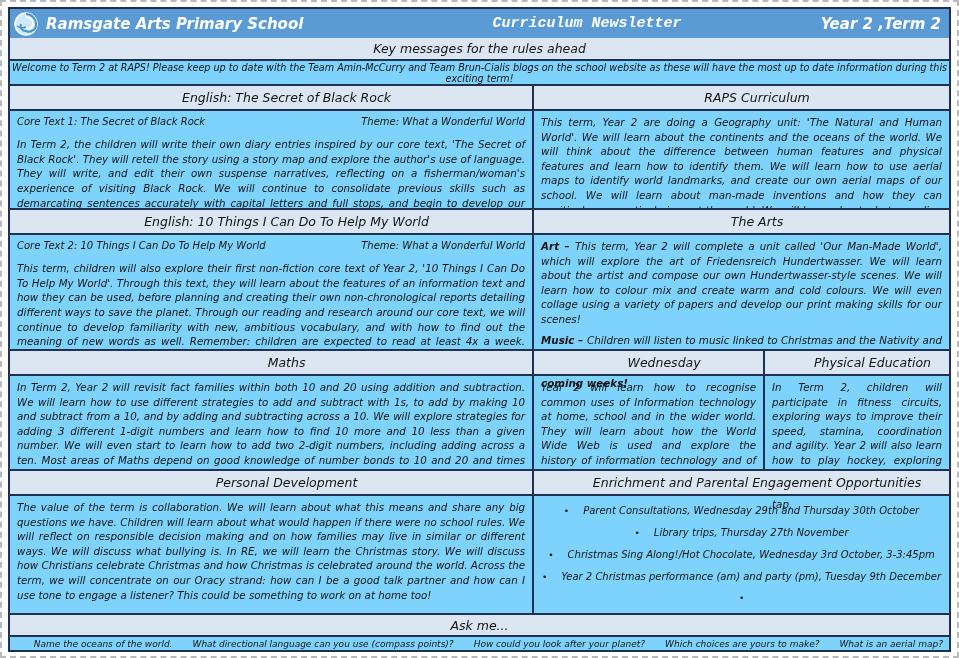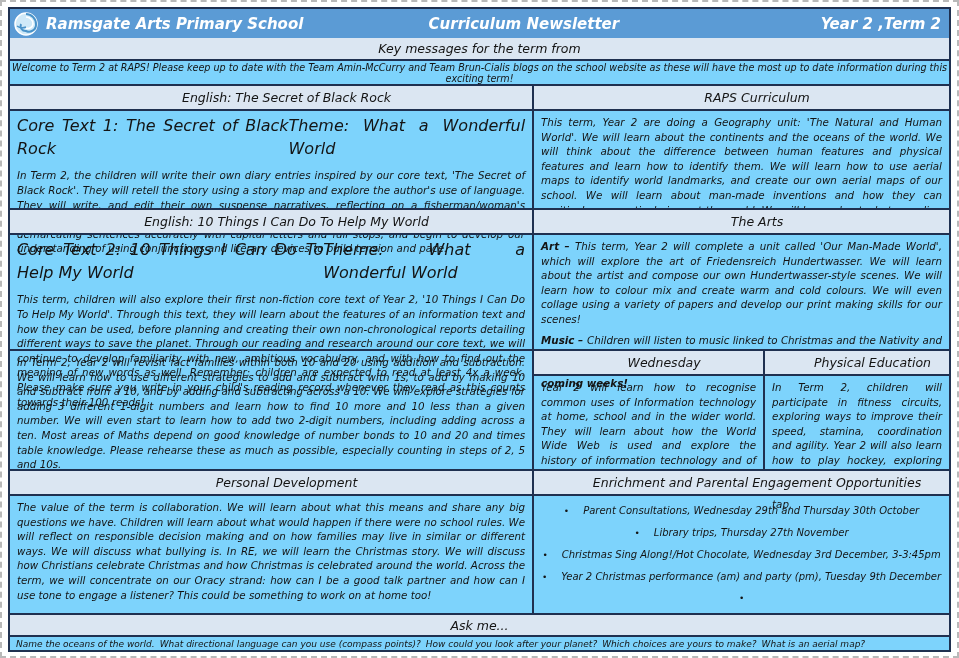--- a/index.html
+++ b/index.html
@@ -29,21 +29,21 @@
   }
   
   .header-bar{
     height:29px;flex:0 0 29px;
     background:var(--blue);
     display:flex;align-items:center;
     color:#fff;font-weight:bold;font-size:15px;
     padding:0 8px 0 4px;
   }
   .hb-left{display:flex;align-items:center;gap:8px;flex:1 1 38%;}
-  .hb-center{flex:1 1 34%;text-align:center;}
+  .hb-center{flex:1 1 34%;text-align:right;font-family:Liberation Mono, monospace;}
   .hb-right{flex:1 1 28%;text-align:right;}
   .logo{width:24px;height:24px;flex:0 0 24px;}
   
   .band{
     background:var(--lightblue);
     border-top:2px solid var(--line);
     text-align:center;
     font-size:12.5px;
     display:flex;align-items:center;justify-content:center;
   }
@@ -75,36 +75,36 @@
     font-size:10.3px;line-height:1.42;
     text-align:justify;
   }
   .body p{margin-bottom:6px;}
   .h-sec1{height:97px;flex:0 0 97px;}
   .h-sec2{height:114px;flex:0 0 114px;}
   .h-sec3{height:93px;flex:0 0 93px;}
   .h-sec4{height:117px;flex:0 0 117px;}
   .core-theme{
     display:flex;justify-content:space-between;
-    font-size:16px;margin-bottom:8px;
+    font-size:10px;margin-bottom:8px;
   }
   
   .events{
     display:flex;flex-direction:column;justify-content:space-around;
     height:100%;text-align:center;font-size:10px;
   }
   .event{display:flex;align-items:center;justify-content:center;gap:14px;}
   .bullet{font-style:normal;font-size:9px;}
   
   .askme-header{height:22px;flex:0 0 22px;font-size:12.5px;}
   .questions{
     flex:1 1 auto;
     border-top:2px solid var(--line);
-    display:flex;align-items:center;justify-content:flex-start;
-    font-size:9px;padding:0 6px;gap:5px;
+    display:flex;align-items:center;justify-content:flex-end;
+    font-size:9px;padding:0 6px;gap:20px;
   }
   .q{white-space:nowrap;}
   b{font-weight:bold;}
 </style>
 </head>
 <body>
 
 <div class="page">
   <div class="doc">
 
@@ -115,21 +115,21 @@
           <path d="M12 2 A10 10 0 0 1 22 12 A7 7 0 0 1 12 19 A5 5 0 0 1 7 12" fill="none" stroke="#4a93c9" stroke-width="2"></path>
           <path d="M12 5 A7 7 0 0 1 19 12 A5 5 0 0 1 12 16" fill="none" stroke="#ffffff" stroke-width="1.6"></path>
           <path d="M3 14 Q7 17 12 15" fill="none" stroke="#4a93c9" stroke-width="1.4"></path>
         </svg>
         <span>Ramsgate Arts Primary School</span>
       </div>
       <div class="hb-center">Curriculum Newsletter</div>
       <div class="hb-right">Year 2 ,Term 2</div>
     </div>
 
-    <div class="band key-header">Key messages for the term from</div>
+    <div class="band key-header">Key messages for the rules ahead</div>
     <div class="welcome">Welcome to Term 2 at RAPS! Please keep up to date with the Team Amin-McCurry and Team Brun-Cialis blogs on the school website as these will have the most up to date information during this exciting term!</div>
 
     <div class="cols">
       <div class="col w-left">
         <div class="sec-header">English: The Secret of Black Rock</div>
         <div class="body h-sec1">
           <div class="core-theme">
             <span>Core Text 1: The Secret of Black Rock</span>
             <span>Theme: What a Wonderful World</span>
           </div>
@@ -159,20 +159,21 @@
         <div class="sec-header">The Arts</div>
         <div class="body h-sec2">
           <p><b>Art – </b><span>This term, Year 2 will complete a unit called 'Our Man-Made World', which will explore the art of Friedensreich Hundertwasser. We will learn about the artist and compose our own Hundertwasser-style scenes. We will learn how to colour mix and create warm and cold colours. We will even collage using a variety of papers and develop our print making skills for our scenes!</span></p>
           <p><b>Music – </b><span>Children will listen to music linked to Christmas and the Nativity and will learn the songs (and dances) for their Year 2 Christmas show! </span><b>Keep an eye out on the blogs for links to song music and words in the coming weeks!</b></p>
         </div>
       </div>
     </div>
 
     <div class="cols">
       <div class="col w-left">
+        <div class="sec-header">Maths</div>
         <div class="body h-sec3">
           <p>In Term 2, Year 2 will revisit fact families within both 10 and 20 using addition and subtraction. We will learn how to use different strategies to add and subtract with 1s, to add by making 10 and subtract from a 10, and by adding and subtracting across a 10. We will explore strategies for adding 3 different 1-digit numbers and learn how to find 10 more and 10 less than a given number. We will even start to learn how to add two 2-digit numbers, including adding across a ten. Most areas of Maths depend on good knowledge of number bonds to 10 and 20 and times table knowledge. Please rehearse these as much as possible, especially counting in steps of 2, 5 and 10s.</p>
         </div>
       </div>
       <div class="col w-mid">
         <div class="sec-header">Wednesday</div>
         <div class="body h-sec3">
           <p>Year 2 will learn how to recognise common uses of Information technology at home, school and in the wider world. They will learn about how the World Wide Web is used and explore the history of information technology and of significant individuals like Ada Lovelace and Alan Turing.</p>
         </div>
       </div>
@@ -198,21 +199,21 @@
             <div class="event">
                 <span class="bullet">•</span>
                 <span>Parent Consultations, Wednesday 29th and Thursday 30th October</span>
               </div>
             <div class="event">
                 <span class="bullet">•</span>
                 <span>Library trips, Thursday 27th November</span>
               </div>
             <div class="event">
                 <span class="bullet">•</span>
-                <span>Christmas Sing Along!/Hot Chocolate, Wednesday 3rd December, 3-3:45pm</span>
+                <span>Christmas Sing Along!/Hot Chocolate, Wednesday 3rd October, 3-3:45pm</span>
               </div>
             <div class="event">
                 <span class="bullet">•</span>
                 <span>Year 2 Christmas performance (am) and party (pm), Tuesday 9th December</span>
               </div>
             <div class="event">
                 <span class="bullet">•</span>
               </div>
           </div>
         </div>

